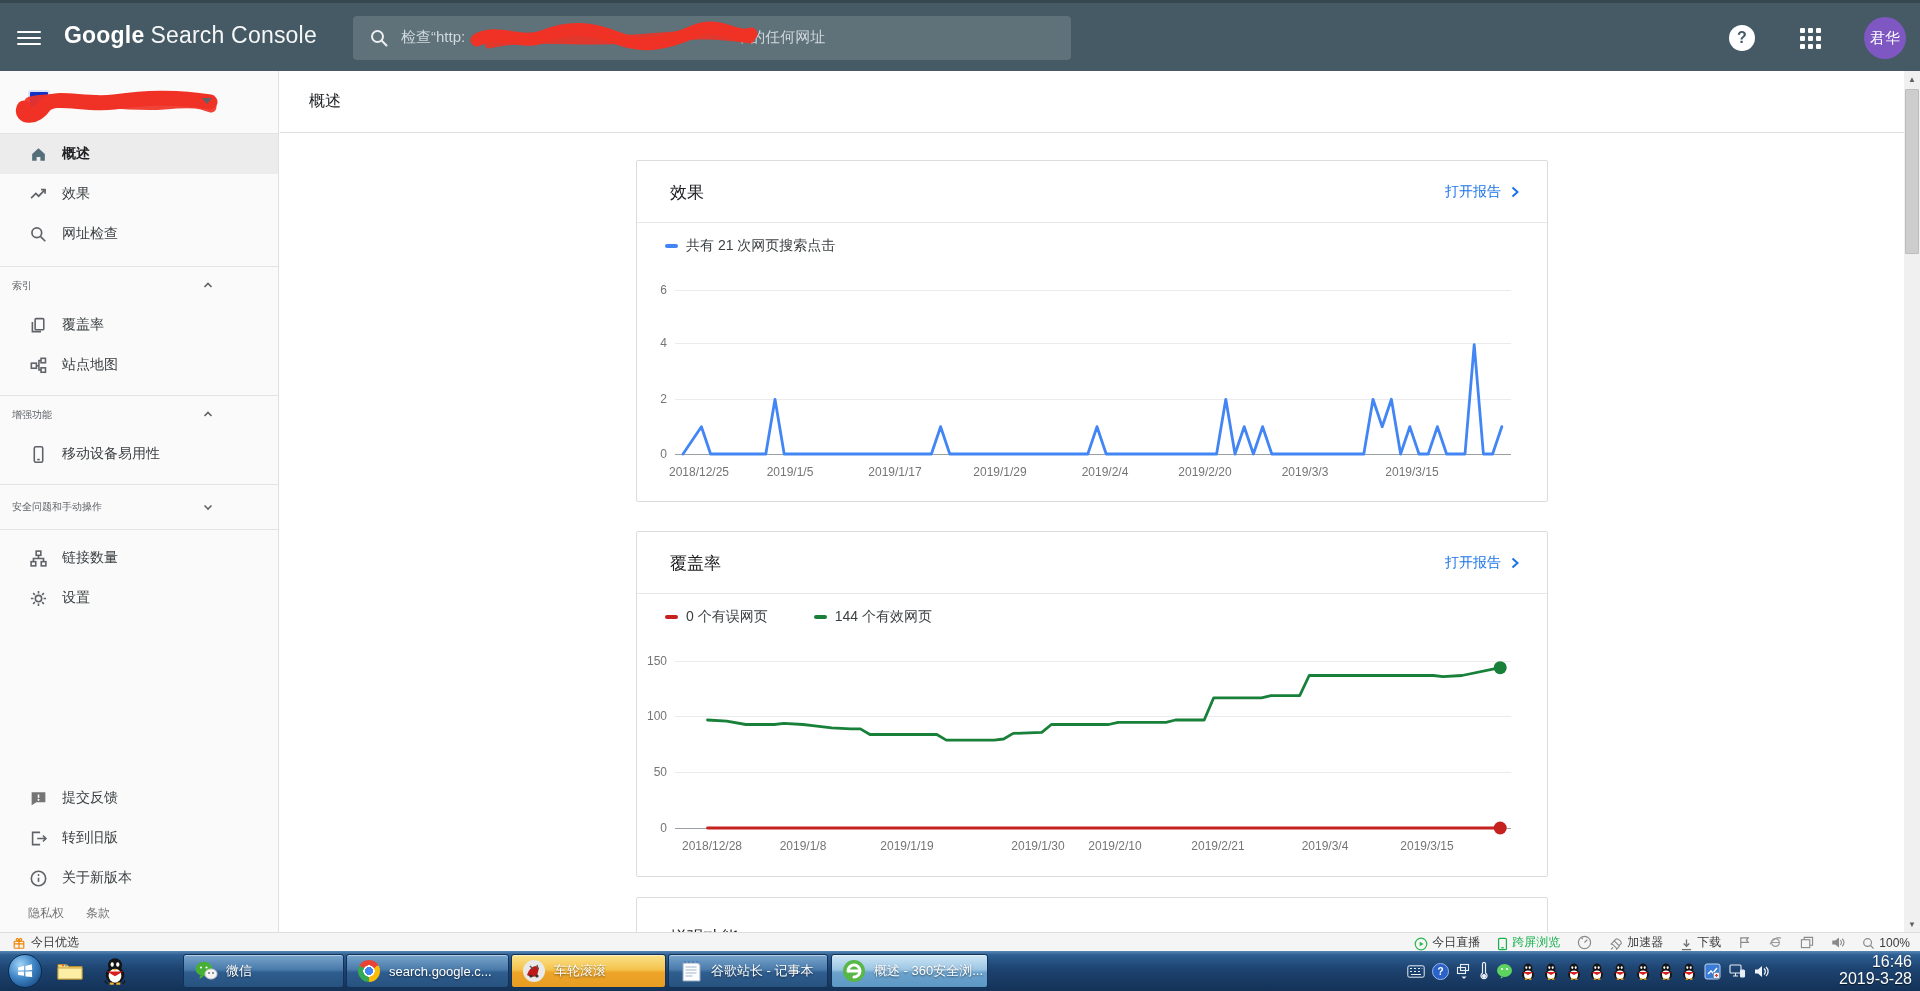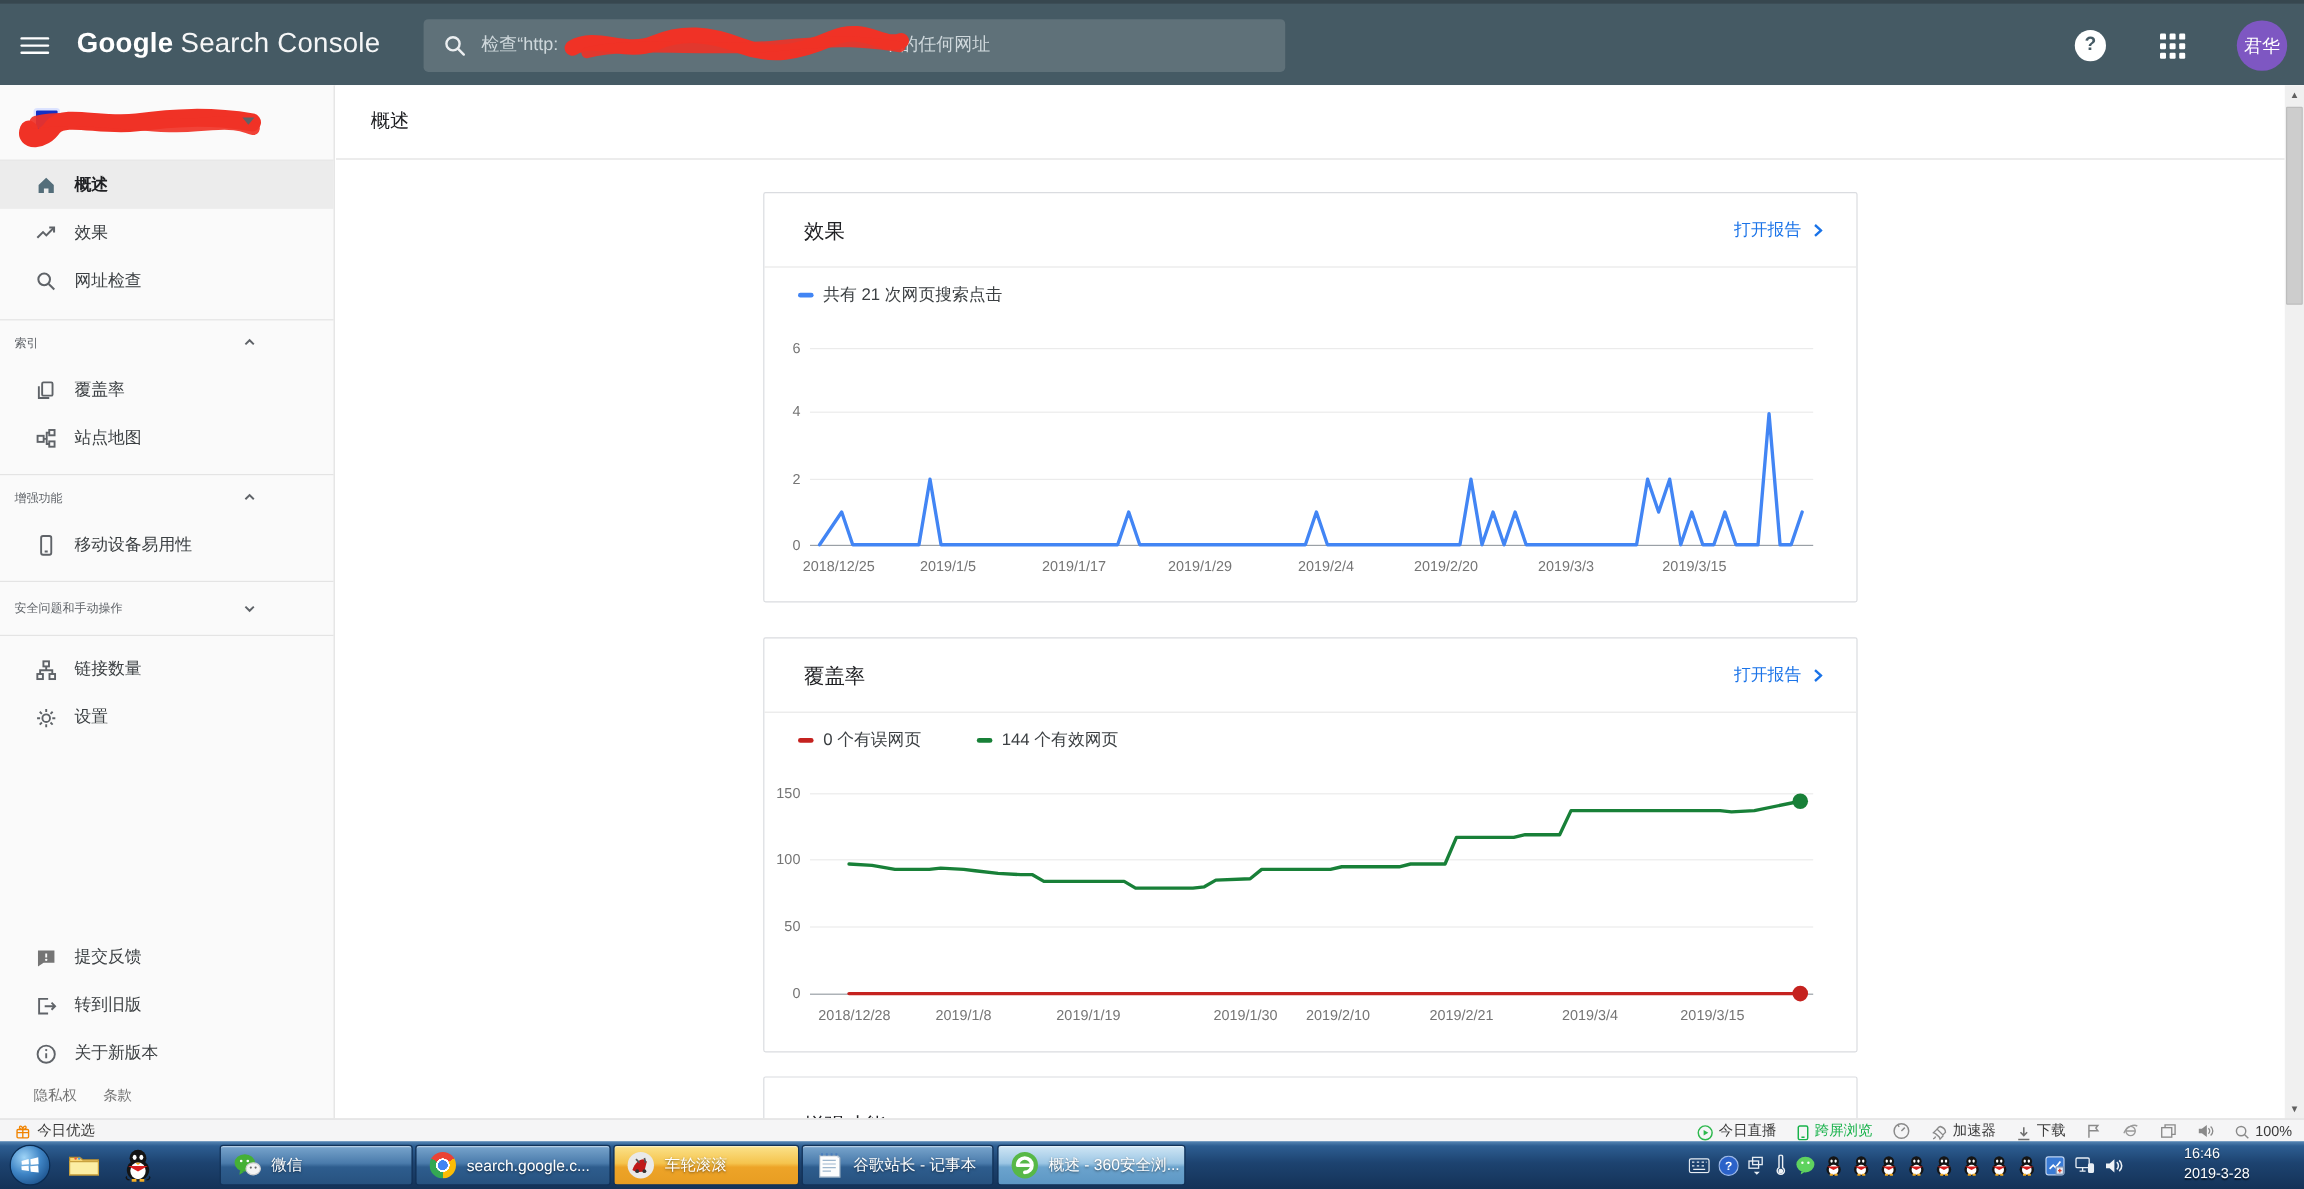--- a/index.html
+++ b/index.html
@@ -90,21 +90,21 @@
     text-shadow:0 1px 2px rgba(0,0,0,.55);white-space:nowrap;overflow:hidden;}
   .task-btn.orange{background:linear-gradient(#fbe28a 0%,#f5c44e 45%,#eda428 55%,#e89d22 100%);}
   .task-btn.active{background:linear-gradient(#cfe6f5 0%,#9cc6e4 45%,#6ba3cd 55%,#5d97c4 100%);}
   .tb-icon{width:24px;height:24px;flex:none;display:flex;align-items:center;justify-content:center;}
   .chrome-ball{width:22px;height:22px;border-radius:50%;
     background:radial-gradient(circle,#4285f4 0 26%,transparent 27%),
                radial-gradient(circle,#fff 0 36%,transparent 37%),
                conic-gradient(from -60deg,#ea4335 0 33%,#fbbc05 0 66%,#34a853 0 100%);}
   .tray{position:absolute;right:150px;top:0;height:40px;display:flex;align-items:center;gap:7px;}
   .tray span{display:flex;align-items:center;justify-content:center;cursor:pointer;}
-  .clock{position:absolute;right:8px;top:2px;width:92px;color:#fff;font-size:12px;line-height:17px;cursor:default;text-shadow:0 1px 1px rgba(0,0,0,.6);}
+  .clock{position:absolute;right:8px;top:2px;width:92px;text-align:right;color:#fff;font-size:16px;line-height:17px;cursor:default;text-shadow:0 1px 1px rgba(0,0,0,.6);}
 </style>
 </head>
 <body>
 
 <div class="screen">
 
   <header class="gsc-header">
     <div class="burger">
         <i></i>
         <i></i>

